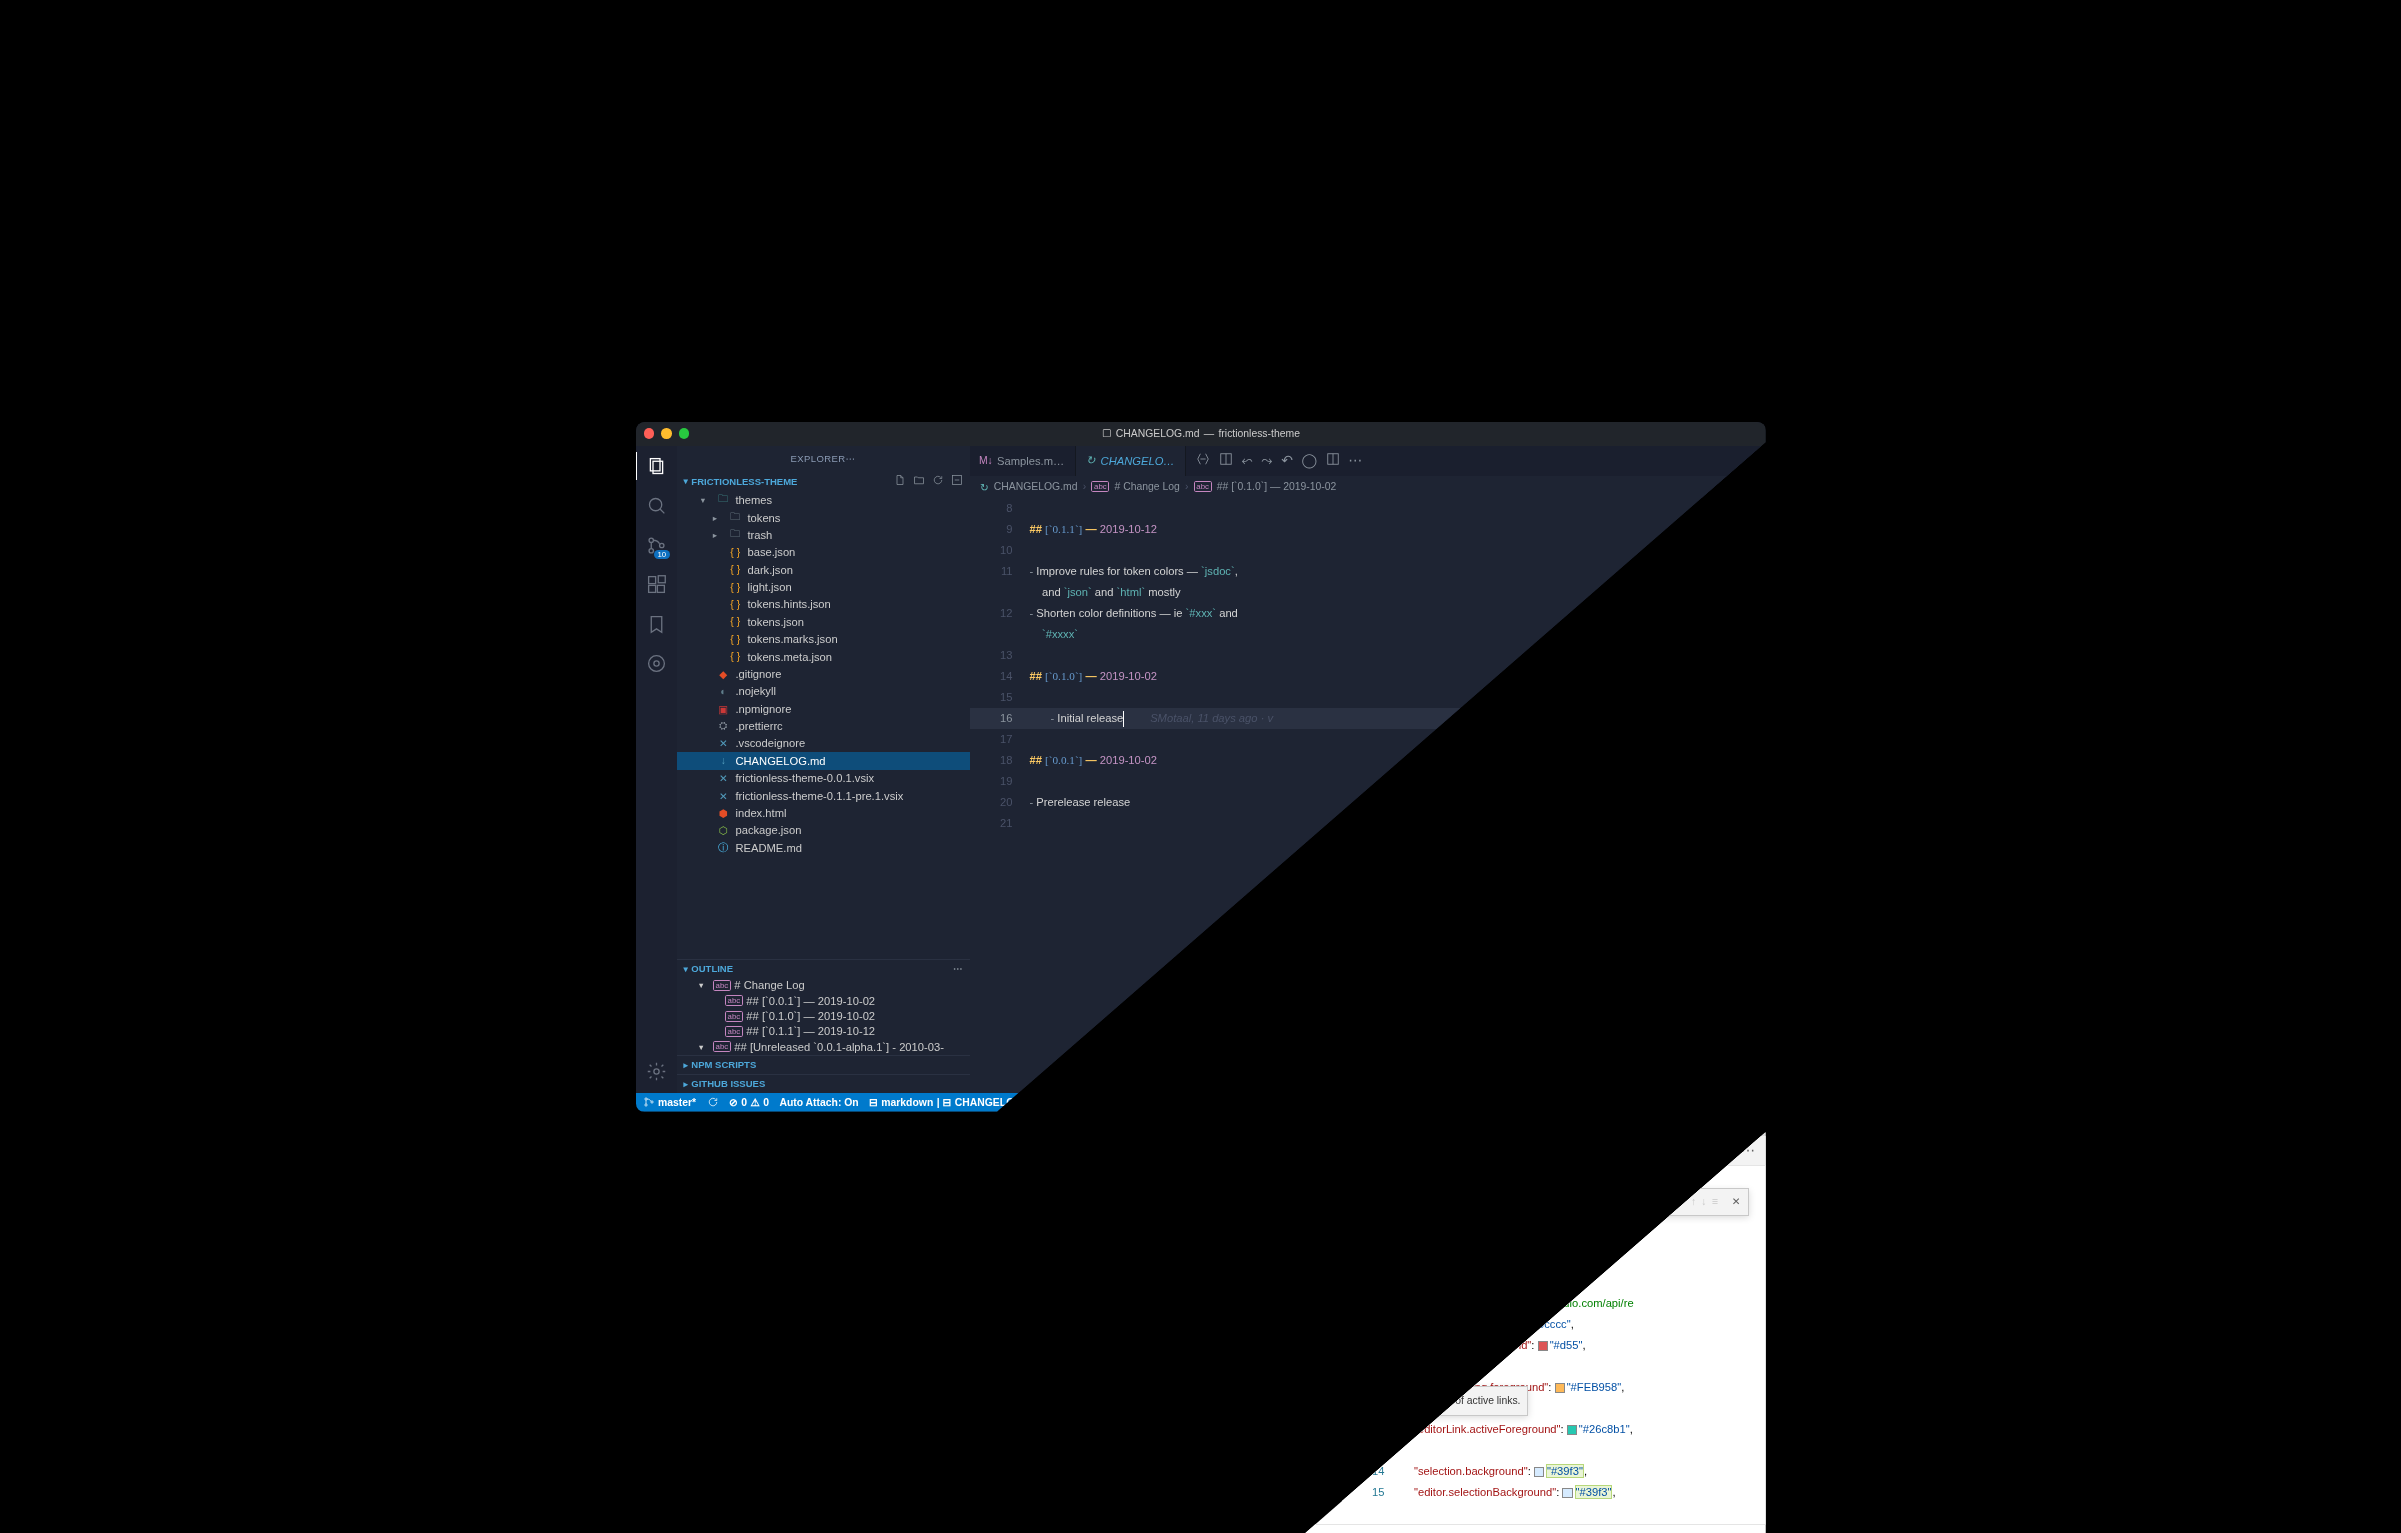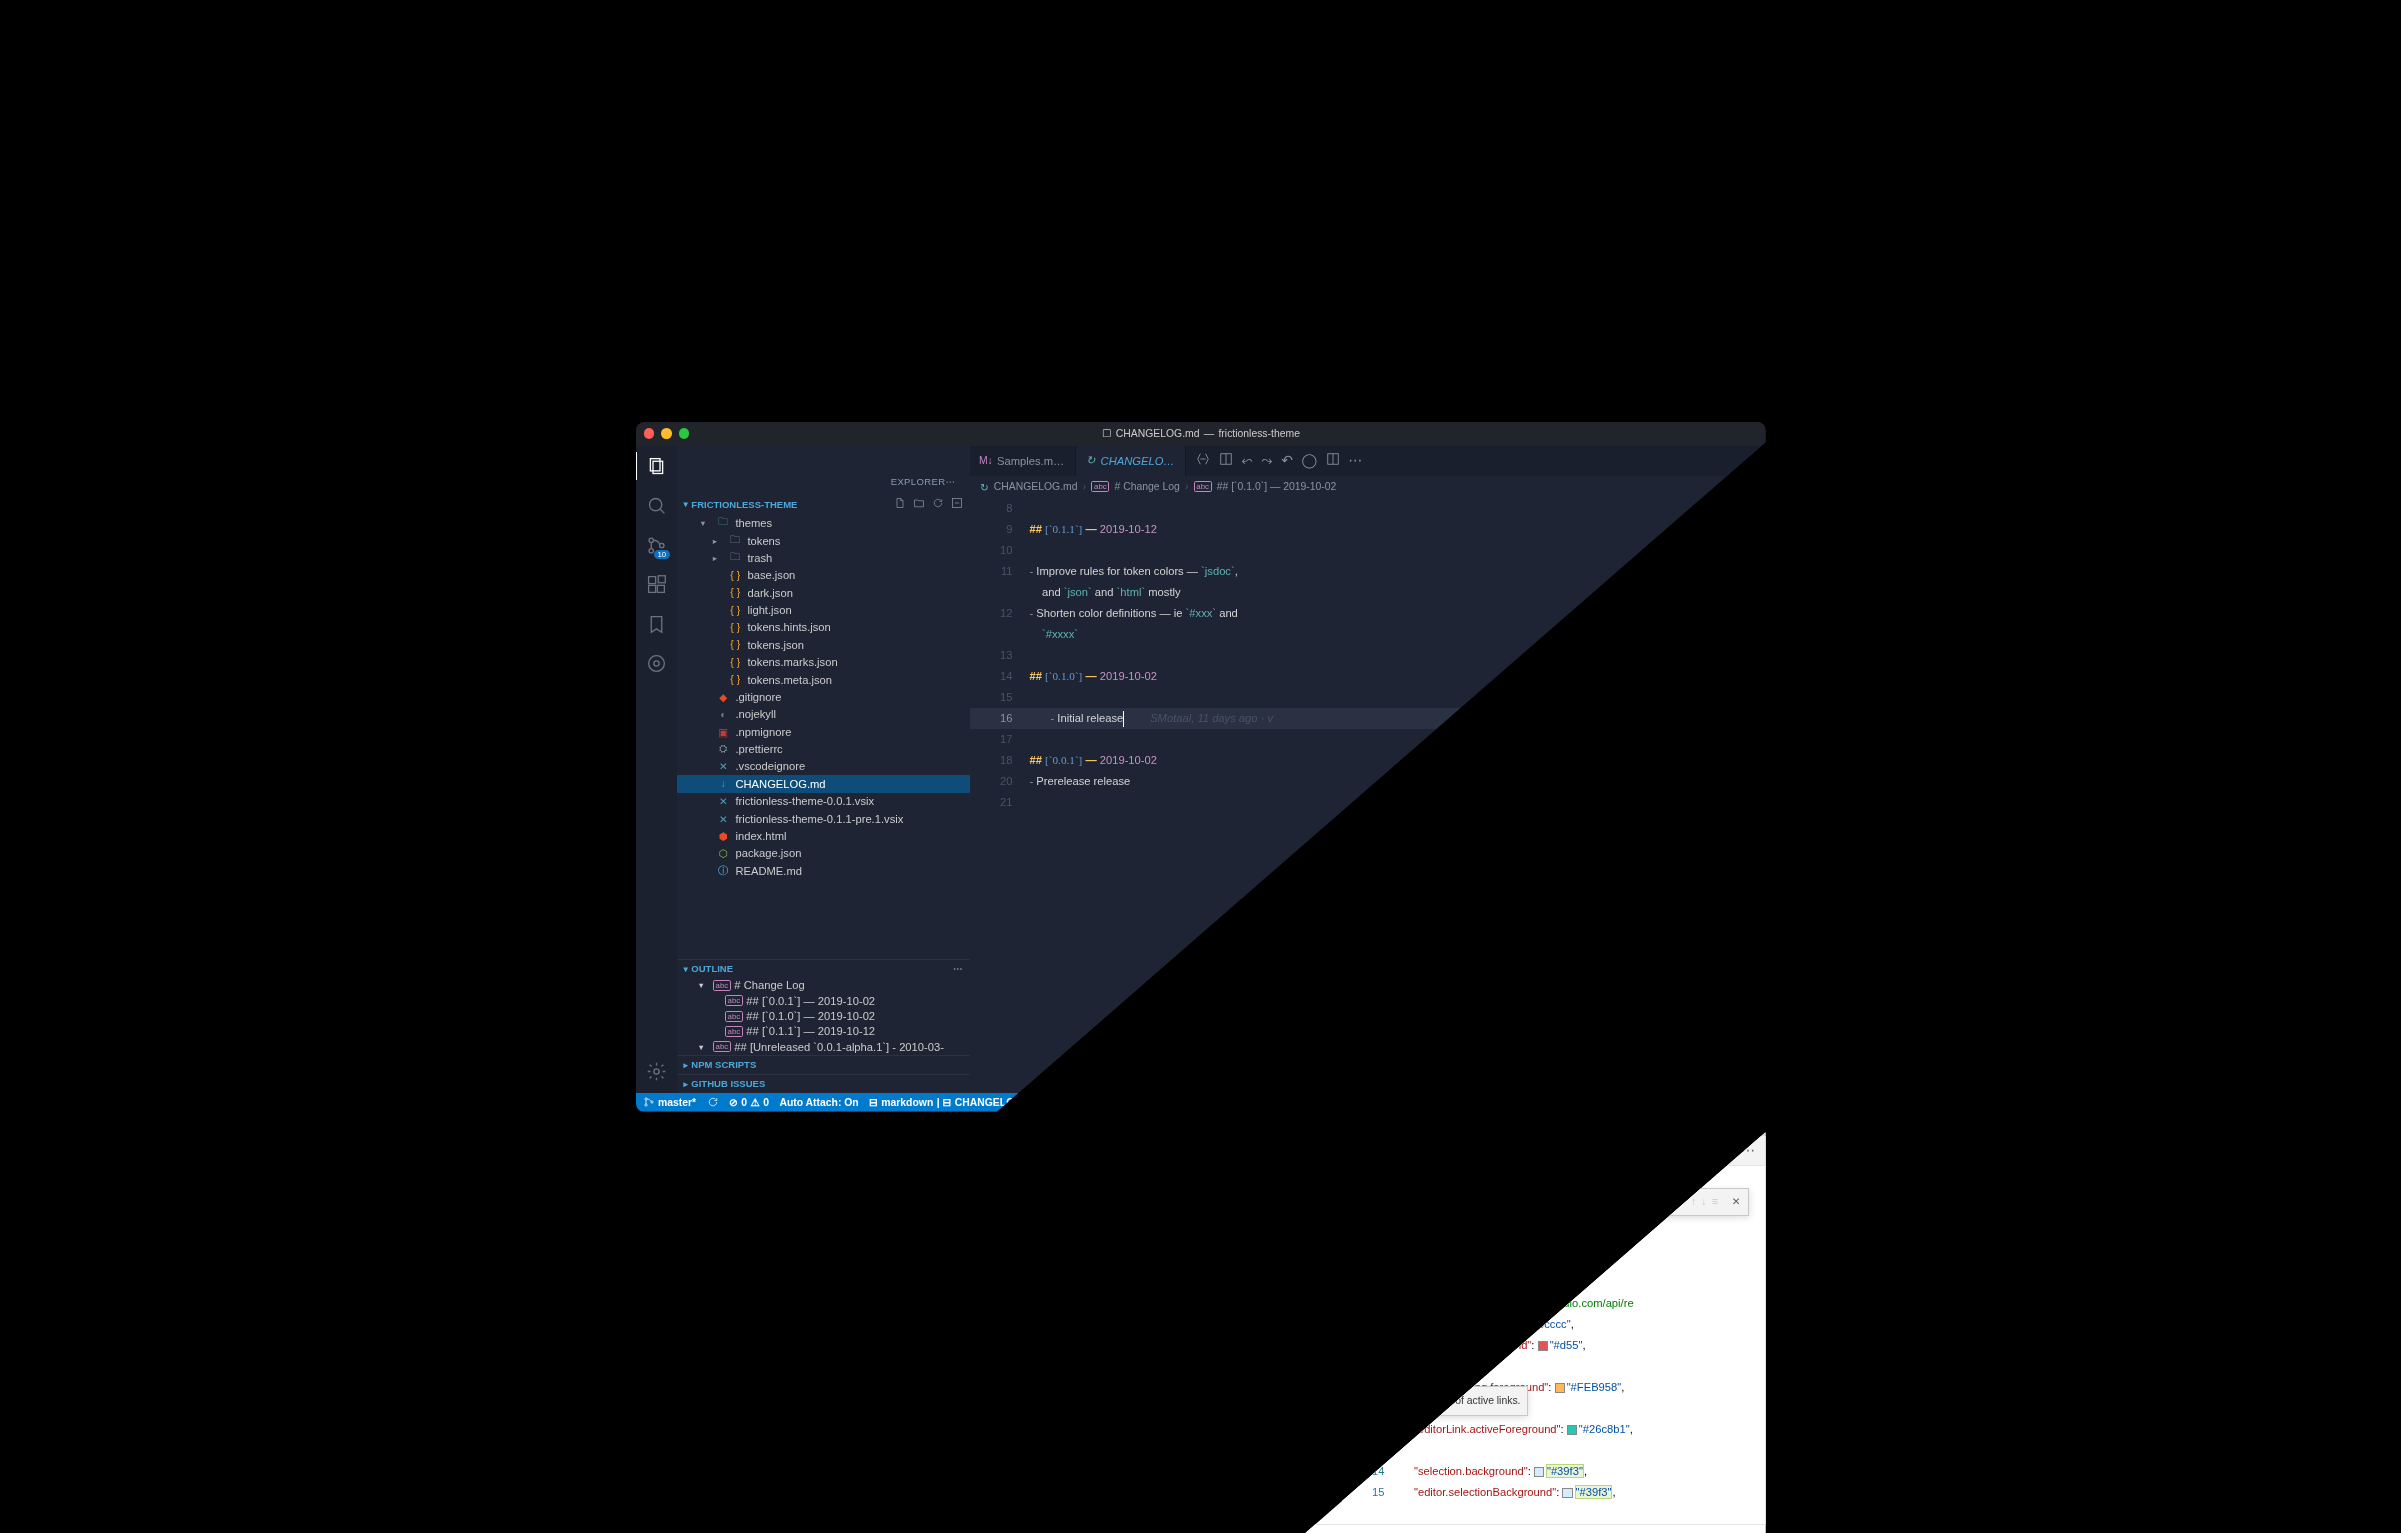--- a/index.html
+++ b/index.html
@@ -17,21 +17,21 @@
 .titletext svg{width:10.4px;height:10.4px;}
 .layout{display:flex;height:calc(100% - 24px - 19px);}
 .activitybar{width:41px;background:#1c2130;display:flex;flex-direction:column;align-items:center;padding-top:8.6px;gap:15.5px;}
 .activitybar .aicon{width:24px;height:24px;display:flex;align-items:center;justify-content:center;color:#6b7280;cursor:pointer;}
 .activitybar .aicon.active{color:#fff;position:relative;}
 .activitybar .aicon.active::before{content:'';position:absolute;left:-8.6px;top:-1.7px;width:1.7px;height:28px;background:#fff;}
 .aicon svg{width:21px;height:21px;}
 .badge{position:absolute;bottom:-1.7px;right:-1.7px;background:#0e70c0;color:#fff;font-size:7.8px;padding:0 3.5px;border-radius:7px;min-width:14px;text-align:center;}
 .activitybar .bottom{margin-top:auto;margin-bottom:8.6px;}
 .sidebar{width:293px;background:#1e2433;color:#ccc;font-size:11.2px;display:flex;flex-direction:column;}
-.sidehead{padding:7px 14px;color:#8b9bb4;font-size:9.5px;letter-spacing:0.4px;display:flex;justify-content:flex-end;margin-top:23px;}
+.sidehead{padding:7px 14px;color:#8b9bb4;font-size:9.5px;letter-spacing:0.4px;display:flex;justify-content:center;}
 .section-title{display:flex;align-items:center;gap:3.5px;padding:3.5px 7px;color:#4da8da;font-size:9.5px;font-weight:700;cursor:pointer;}
 .section-title .chev{font-size:8.6px;}
 .section-actions{display:flex;gap:7px;margin-left:auto;color:#8b949e;}
 .section-actions svg{width:12px;height:12px;}
 .tree{font-size:11.2px;overflow:hidden;}
 .tree-item{display:flex;align-items:center;gap:5.2px;padding:1.7px 7px;cursor:pointer;white-space:nowrap;}
 .tree-item.selected{background:#0e4d7a;color:#fff;}
 .tree-item .indent{display:inline-block;}
 .ficon{width:14px;height:14px;display:inline-flex;align-items:center;justify-content:center;font-size:10.4px;}
 .ficon.folder{color:#90a4ae;}
@@ -470,20 +470,24 @@
             </div>
             <div class="code-line">
               <div class="gutter">17</div>
               <div class="line-content"></div>
             </div>
             <div class="code-line">
               <div class="gutter">18</div>
               <div class="line-content"><span class="md-h">## </span><span class="md-link">[`0.0.1`]</span><span class="md-h"> — </span><span class="md-date">2019-10-02</span></div>
             </div>
             <div class="code-line">
+              <div class="gutter">19</div>
+              <div class="line-content"></div>
+            </div>
+            <div class="code-line">
               <div class="gutter">20</div>
               <div class="line-content"><span class="md-bullet">- </span><span class="md-text">Prerelease release</span></div>
             </div>
             <div class="code-line">
               <div class="gutter">21</div>
               <div class="line-content"></div>
             </div>
           </div>
   </div>
  </div>

